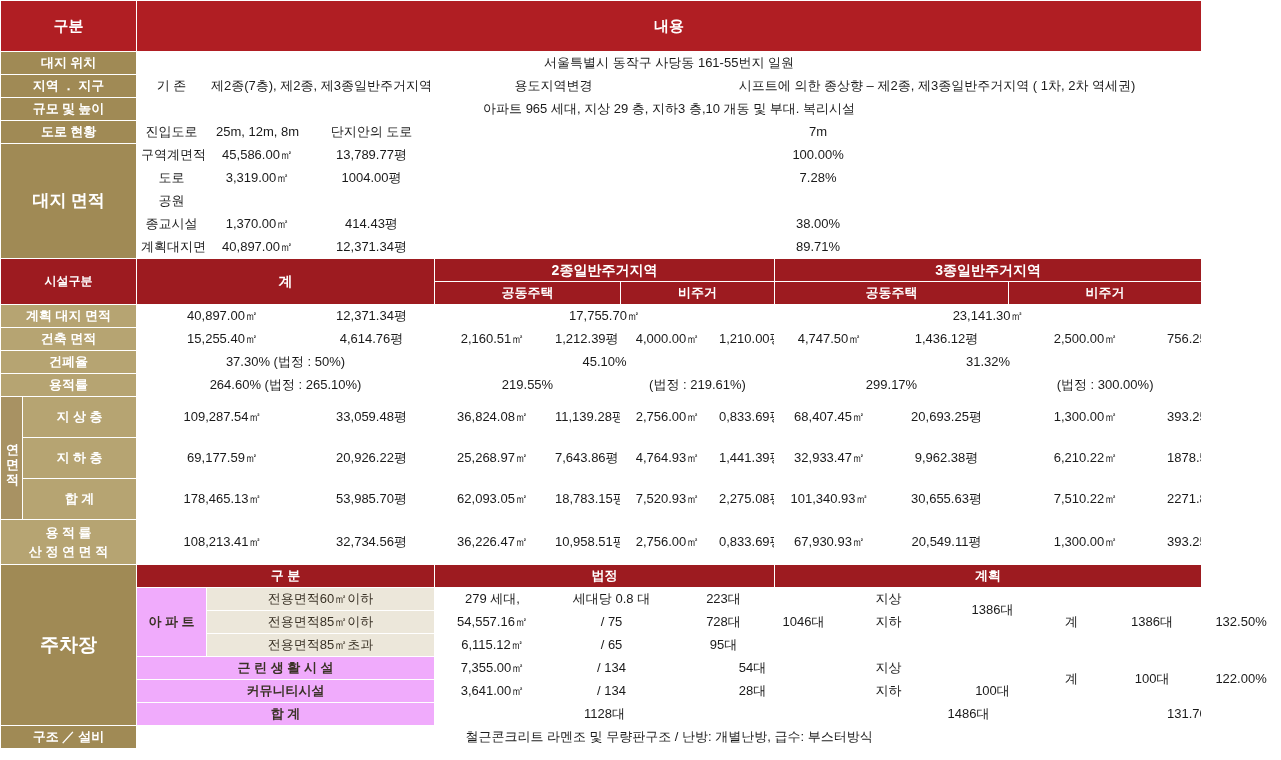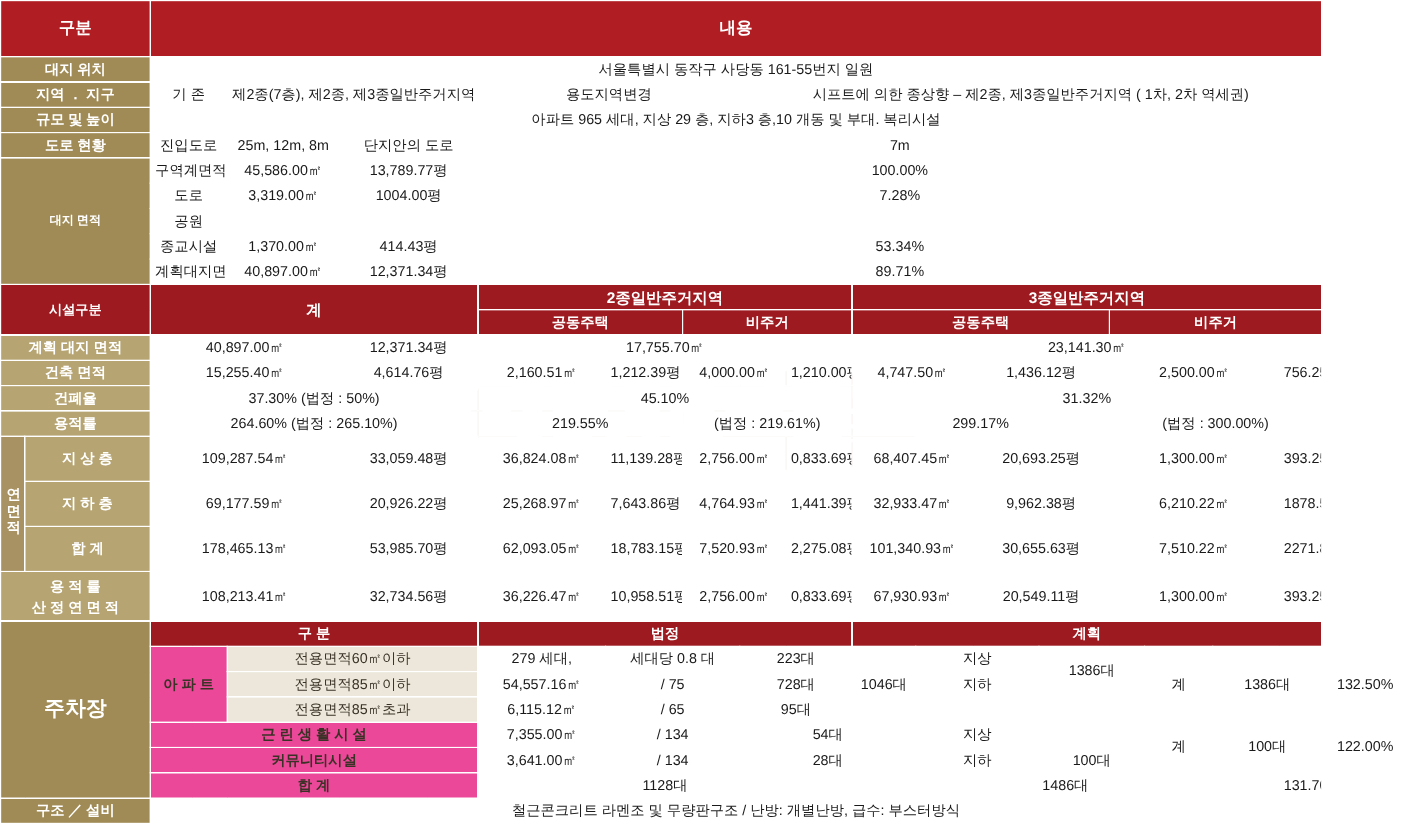--- a/index.html
+++ b/index.html
@@ -57,21 +57,21 @@
     background: #a89263;
     color: #ffffff;
     font-weight: bold;
   }
   .lbl-khaki {
     background: #b6a472;
     color: #ffffff;
     font-weight: bold;
   }
   .sub-beige {
-    background: #ec4899;
+    background: #f0abfc;
     color: #3a3226;
     font-weight: bold;
   }
   .sub-beige2 {
     background: #ece7da;
     color: #3a3226;
     margin-top: 24px;
   }
   .cell {
     background: #ffffff;
@@ -161,21 +161,21 @@
 
     <tr>
       <td class="lbl-tan" colspan="3">도로 현황</td>
       <td class="cell" colspan="2">진입도로</td>
       <td class="cell" colspan="1">25m, 12m, 8m</td>
       <td class="cell" colspan="2">단지안의 도로</td>
       <td class="cell left" colspan="14">7m</td>
     </tr>
 
     <tr>
-      <td class="lbl-tan" colspan="3" rowspan="5" style="font-size:11px">대지 면적</td>
+      <td class="lbl-tan" colspan="3" rowspan="5" style="font-size:17px">대지 면적</td>
       <td class="cell" colspan="2">구역계면적</td>
       <td class="cell" colspan="1">45,586.00㎡</td>
       <td class="cell" colspan="2">13,789.77평</td>
       <td class="cell left" colspan="14">100.00%</td>
     </tr>
     <tr>
       <td class="cell" colspan="2">도로</td>
       <td class="cell" colspan="1">3,319.00㎡</td>
       <td class="cell" colspan="2">1004.00평</td>
       <td class="cell left" colspan="14">7.28%</td>
@@ -183,21 +183,21 @@
     <tr>
       <td class="cell" colspan="2">공원</td>
       <td class="cell" colspan="1"></td>
       <td class="cell" colspan="2"></td>
       <td class="cell left" colspan="14"></td>
     </tr>
     <tr>
       <td class="cell" colspan="2">종교시설</td>
       <td class="cell" colspan="1">1,370.00㎡</td>
       <td class="cell" colspan="2">414.43평</td>
-      <td class="cell" colspan="14">53.34%</td>
+      <td class="cell" colspan="14">38.00%</td>
     </tr>
     <tr>
       <td class="cell" colspan="2">계획대지면적</td>
       <td class="cell" colspan="1">40,897.00㎡</td>
       <td class="cell" colspan="2">12,371.34평</td>
       <td class="cell" colspan="14">89.71%</td>
     </tr>
 
     <tr>
       <td class="hdr-dkred" colspan="3" rowspan="2" style="font-size:12px">시설구분</td>

